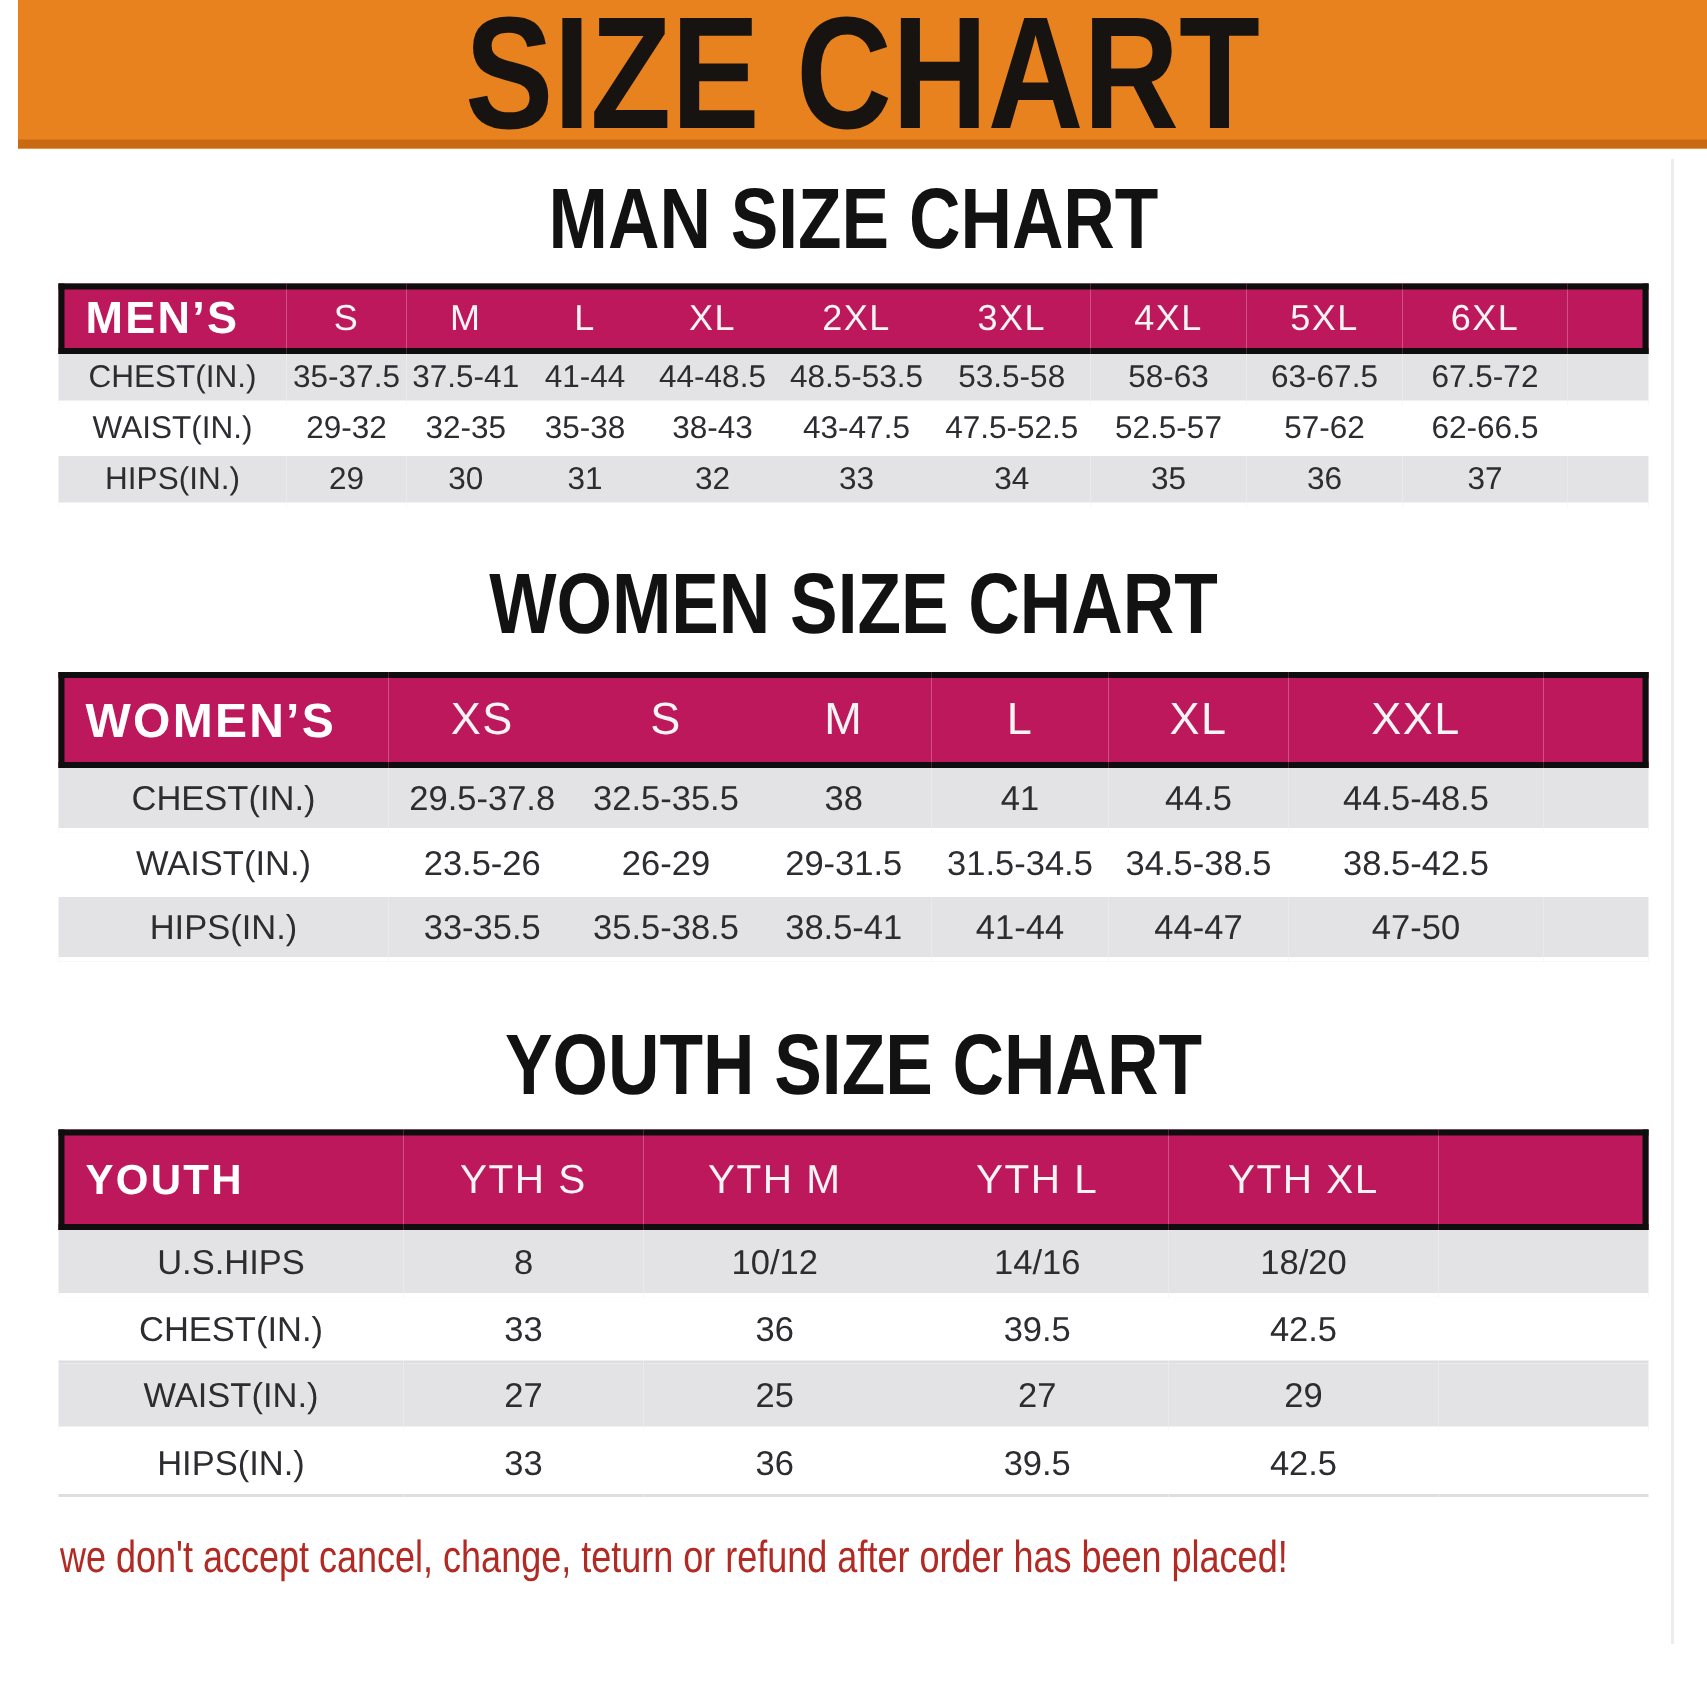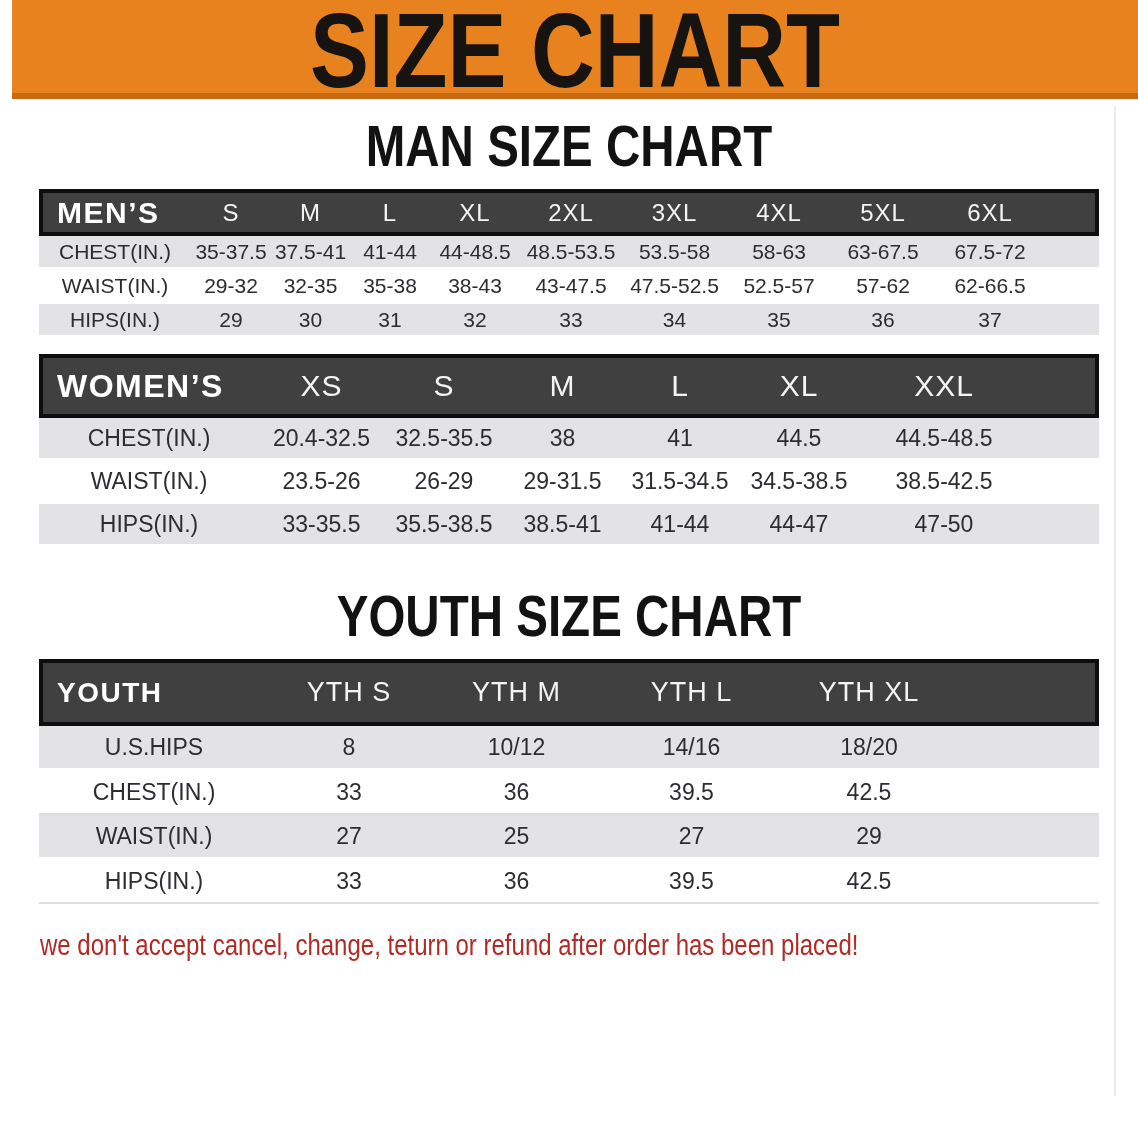--- a/index.html
+++ b/index.html
@@ -57,21 +57,21 @@
     border-spacing: 0;
     table-layout: fixed;
     width: 1060px;
     margin-left: 39px;
   }
   #men-table   { margin-top: 14px; }
   #women-table { margin-top: 16px; }
   #youth-table { margin-top: 14px; }
 
   .size-table th {
-    background: #404040;
+    background: #be185d;
     color: #F4F4F4;
     font-weight: 400;
     text-align: center;
     vertical-align: middle;
     border-top: 4px solid #0E0E0E;
     border-bottom: 4px solid #0E0E0E;
     letter-spacing: 1px;
     padding: 0;
   }
   .size-table th.corner {
@@ -205,20 +205,23 @@
         <td>33</td>
         <td>34</td>
         <td>35</td>
         <td>36</td>
         <td>37</td>
         <td></td>
       </tr>
     </tbody>
   </table>
 
+  <h2 class="section-heading" id="women-heading">
+    <span class="heading-text">WOMEN SIZE CHART</span>
+  </h2>
 
   <table class="size-table" id="women-table">
     <colgroup>
       <col style="width:220px">
         <col style="width:125px">
         <col style="width:120px">
         <col style="width:117px">
       <col style="width:118px">
         <col style="width:120px">
         <col style="width:170px">
@@ -232,21 +235,21 @@
         <th>M</th>
         <th>L</th>
         <th>XL</th>
         <th>XXL</th>
         <th class="filler"></th>
       </tr>
     </thead>
     <tbody>
       <tr>
         <td>CHEST(IN.)</td>
-        <td>20.4-32.5</td>
+        <td>29.5-37.8</td>
         <td>32.5-35.5</td>
         <td>38</td>
         <td>41</td>
         <td>44.5</td>
         <td>44.5-48.5</td>
         <td></td>
       </tr>
       <tr>
         <td>WAIST(IN.)</td>
         <td>23.5-26</td>

